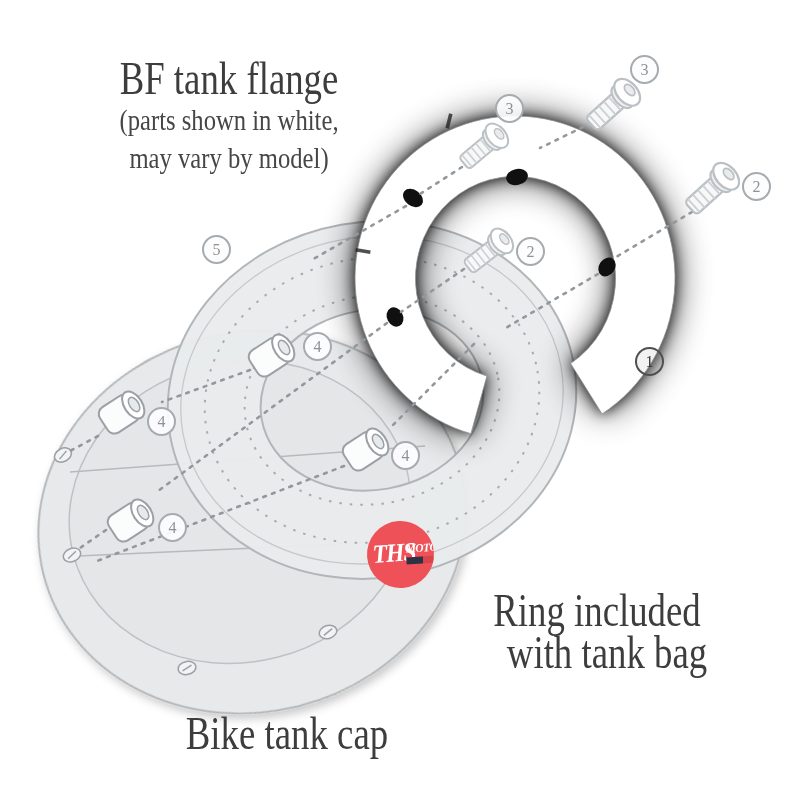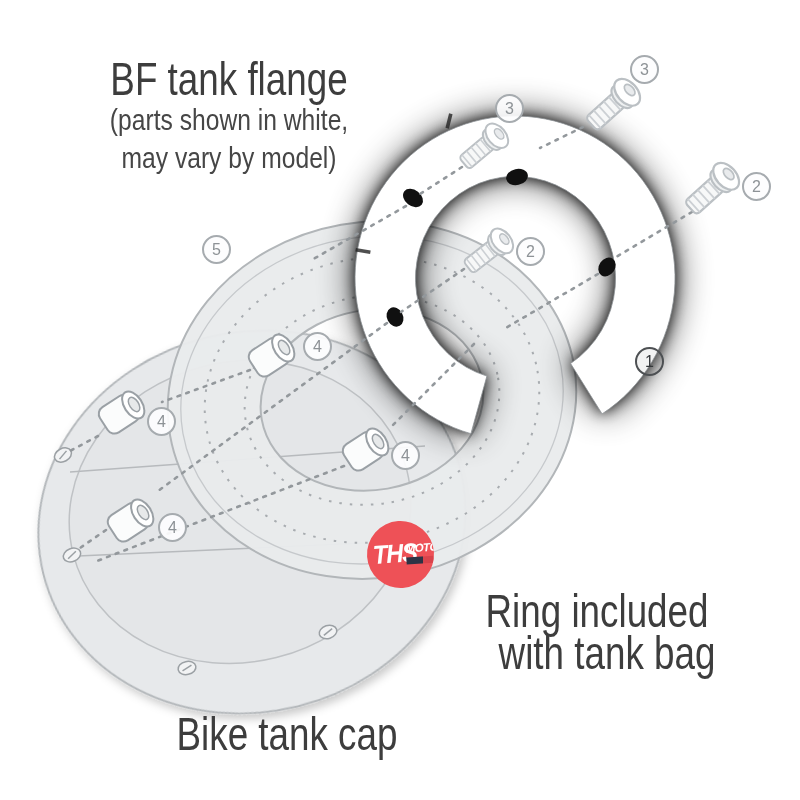--- a/index.html
+++ b/index.html
@@ -1,17 +1,17 @@
 <!DOCTYPE html>
 <html><head>
 <meta charset="utf-8">
 <style>
   html,body{margin:0;padding:0;background:#fff;}
   #stage{position:relative;width:800px;height:800px;background:#ffffff;overflow:hidden;
-         font-family:Liberation Sans, sans-serif;color:#3d3d3d;}
+         font-family:Liberation Serif, serif;color:#3d3d3d;}
   #diagram-svg{position:absolute;left:0;top:0;}
 
   .lbl{position:absolute;text-align:center;color:#3d3d3d;font-size:46px;
        transform:scaleX(0.80);white-space:nowrap;line-height:1.0;}
   .sub{position:absolute;text-align:center;color:#464646;font-size:29px;
        transform:scaleX(0.85);white-space:nowrap;line-height:1.0;}
 
   .callout{position:absolute;width:29px;height:29px;border-radius:50%;
            border:2.5px solid #a6abaf;background:rgba(253,253,254,0.92);
            color:#8d9296;font-size:16px;display:flex;align-items:center;

